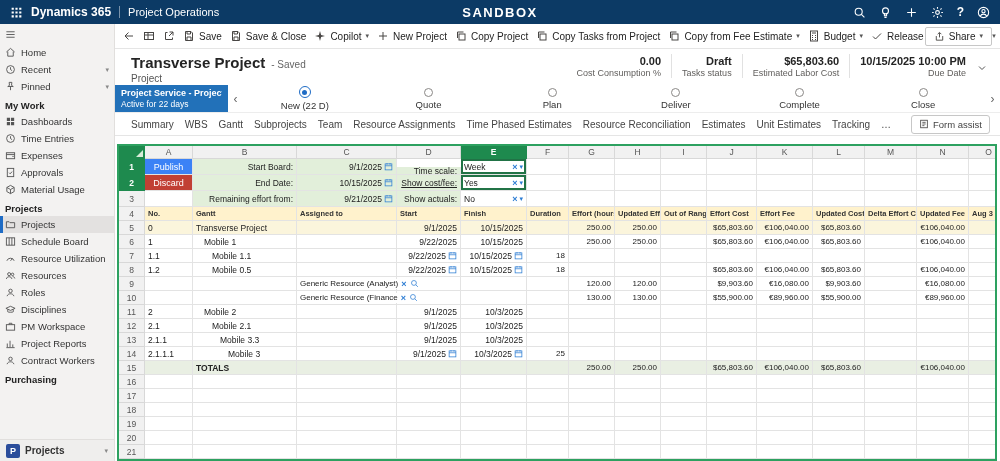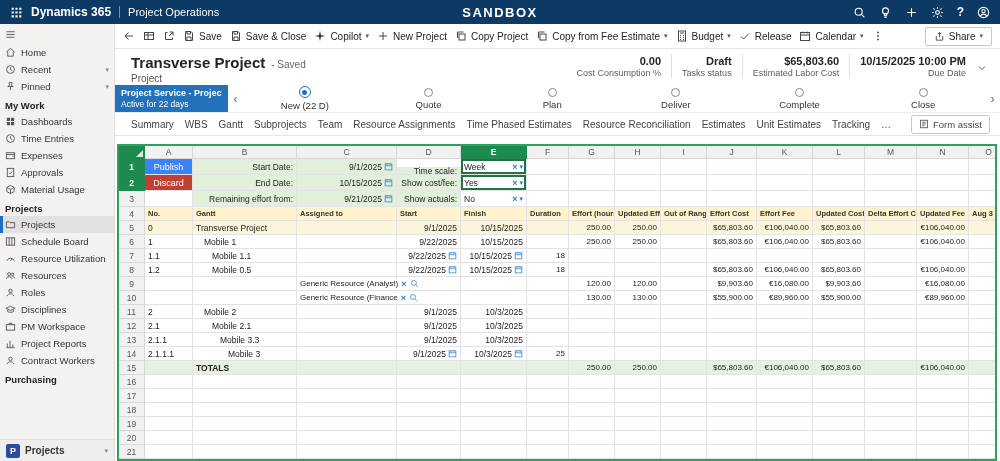--- a/index.html
+++ b/index.html
@@ -458,20 +458,26 @@
             <div class="cmd-item">
               <svg class="ic cmdic">
                 <use href="#i-copy"></use>
               </svg>
               <span class="cmd-label">Copy Project</span>
             </div>
             <div class="cmd-item">
               <svg class="ic cmdic">
                 <use href="#i-copy"></use>
               </svg>
+              <span class="cmd-label">Copy Tasks from Project</span>
+            </div>
+            <div class="cmd-item">
+              <svg class="ic cmdic">
+                <use href="#i-copy"></use>
+              </svg>
               <span class="cmd-label">Copy from Fee Estimate</span>
               <span class="chev">▾</span>
             </div>
             <div class="cmd-item">
               <svg class="ic cmdic">
                 <use href="#i-calc"></use>
               </svg>
               <span class="cmd-label">Budget</span>
               <span class="chev">▾</span>
             </div>
@@ -615,21 +621,21 @@
             <div class="scell colhead" style="width: 52px;">M</div>
             <div class="scell colhead" style="width: 52px;">N</div>
             <div class="scell colhead" style="width: 40px;">O</div>
           </div>
           <div class="srow ctl">
             <div class="scell rowhead sel" style="width: 26px;">1</div>
             <div class="scell body p0" style="width: 48px;">
               <div class="cellbtn blue">Publish</div>
             </div>
             <div class="scell body lbl" style="width: 104px;">
-              <span class="ctext">Start Date:</span>
+              <span class="ctext">Start Board:</span>
             </div>
             <div class="scell body dateg" style="width: 100px;">
               <span class="ctext">9/1/2025</span>
               <svg class="ic cal">
                 <use href="#i-calendar"></use>
               </svg>
             </div>
             <div class="scell body lbl" style="width: 64px; margin-top: 8px;">
               <span class="ctext">Time scale:</span>
             </div>
@@ -656,21 +662,21 @@
             </div>
             <div class="scell body lbl" style="width: 104px;">
               <span class="ctext">End Date:</span>
             </div>
             <div class="scell body dateg" style="width: 100px;">
               <span class="ctext">10/15/2025</span>
               <svg class="ic cal">
                 <use href="#i-calendar"></use>
               </svg>
             </div>
-            <div class="scell body lbl" style="width: 64px;">
+            <div class="scell body lbl" style="width: 64px; text-decoration: underline;">
               <span class="ctext">Show cost/fee:</span>
             </div>
             <div class="scell body dd selrange" style="width: 66px;">
               <span class="ddtext">Yes</span>
               <span class="bluex">×</span>
               <span class="bluechev">▾</span>
             </div>
             <div class="scell body" style="width: 42px;"></div>
             <div class="scell body" style="width: 46px;"></div>
             <div class="scell body" style="width: 46px;"></div>

